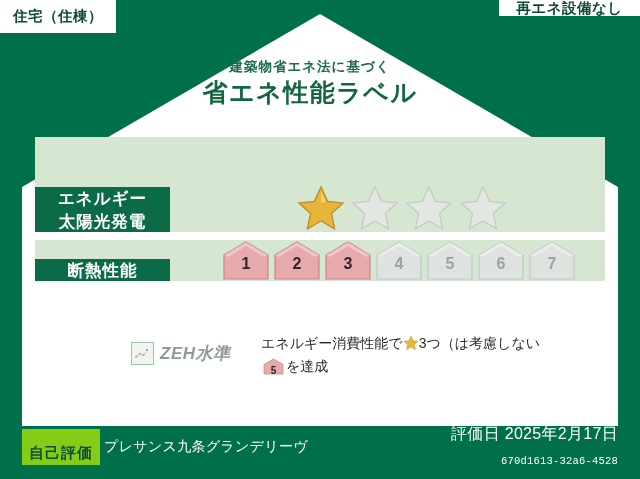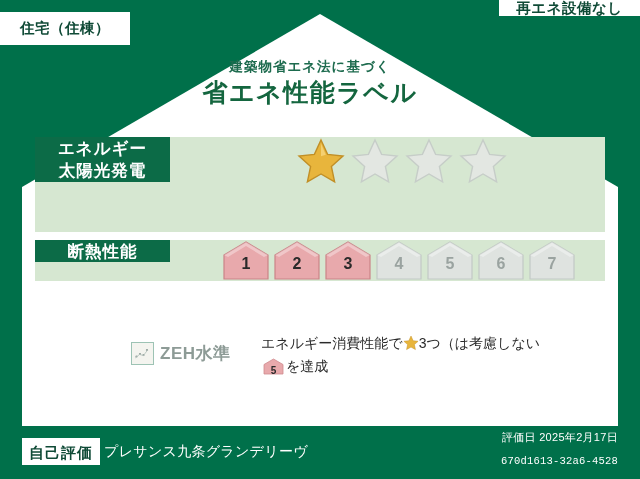--- a/index.html
+++ b/index.html
@@ -39,24 +39,23 @@
     font-size: 15px;
     letter-spacing: 0.5px;
     display: flex;
     align-items: center;
     justify-content: center;
     box-sizing: border-box;
   }
   #tag-building-type {
     left: 0px;
     top: 0px;
-    width: 130px;
+    width: 116px;
     height: 33px;
     font-size: 14.5px;
-    margin-top: 12px;
   }
   #tag-renewable {
     right: 0px;
     top: 0px;
     width: 141px;
     height: 16px;
     font-size: 14.5px;
   }
 
   
@@ -80,21 +79,21 @@
     letter-spacing: 1.5px;
     color: #14663f;
   }
 
   
   .metric-row {
     position: absolute;
     left: 35px;
     width: 570px;
     display: flex;
-    align-items: flex-start;
+    align-items: flex-end;
     background: #d6e7d1;
     gap: 23px;
   }
   #row-energy { top: 137px; height: 95px; }
   #row-insulation { top: 240px; height: 41px; }
 
   .metric-label {
     width: 135px;
     flex: 0 0 135px;
     background: #0c6b47;
@@ -171,20 +170,21 @@
   }
   #zeh-mark {
     display: flex;
     align-items: flex-start;
     gap: 6px;
     width: 118px;
     flex: 0 0 118px;
     padding-top: 10px;
     padding-left: 96px;
     box-sizing: content-box;
+    font-style: italic;
   }
   #zeh-icon {
     width: 23px; height: 23px;
     border: 1.5px solid #9dc3b4;
     background: #f4f4ef;
     box-sizing: border-box;
     position: relative;
   }
   #zeh-icon svg { position: absolute; left: 0; top: 0; width: 20px; height: 20px; }
   #zeh-mark-text {
@@ -223,43 +223,43 @@
 
   
   #footer-left {
     position: absolute;
     left: 22px;
     bottom: 14px;
     display: flex;
     align-items: center;
   }
   #assessment-badge {
-    background: #ffffff;
+    background: #84cc16;
     color: #0f4a36;
     font-weight: bold;
     font-size: 15px;
-    padding: 7px 7px 5px 7px;
+    padding: 16px 7px 5px 7px;
     letter-spacing: 1px;
     line-height: 1;
   }
   #project-name {
     color: #ffffff;
     font-size: 14px;
     margin-left: 4px;
     letter-spacing: 0.3px;
   }
   #footer-right {
     position: absolute;
     right: 22px;
     bottom: 12px;
     text-align: right;
     color: #ffffff;
   }
   #eval-date {
-    font-size: 11px;
+    font-size: 16px;
     letter-spacing: 0.3px;
   }
   #label-id {
     font-size: 10.5px;
     margin-top: 10px;
     letter-spacing: 0.2px;
     font-family: "Liberation Mono", "DejaVu Sans Mono", monospace;
   }
 </style>
 </head>

